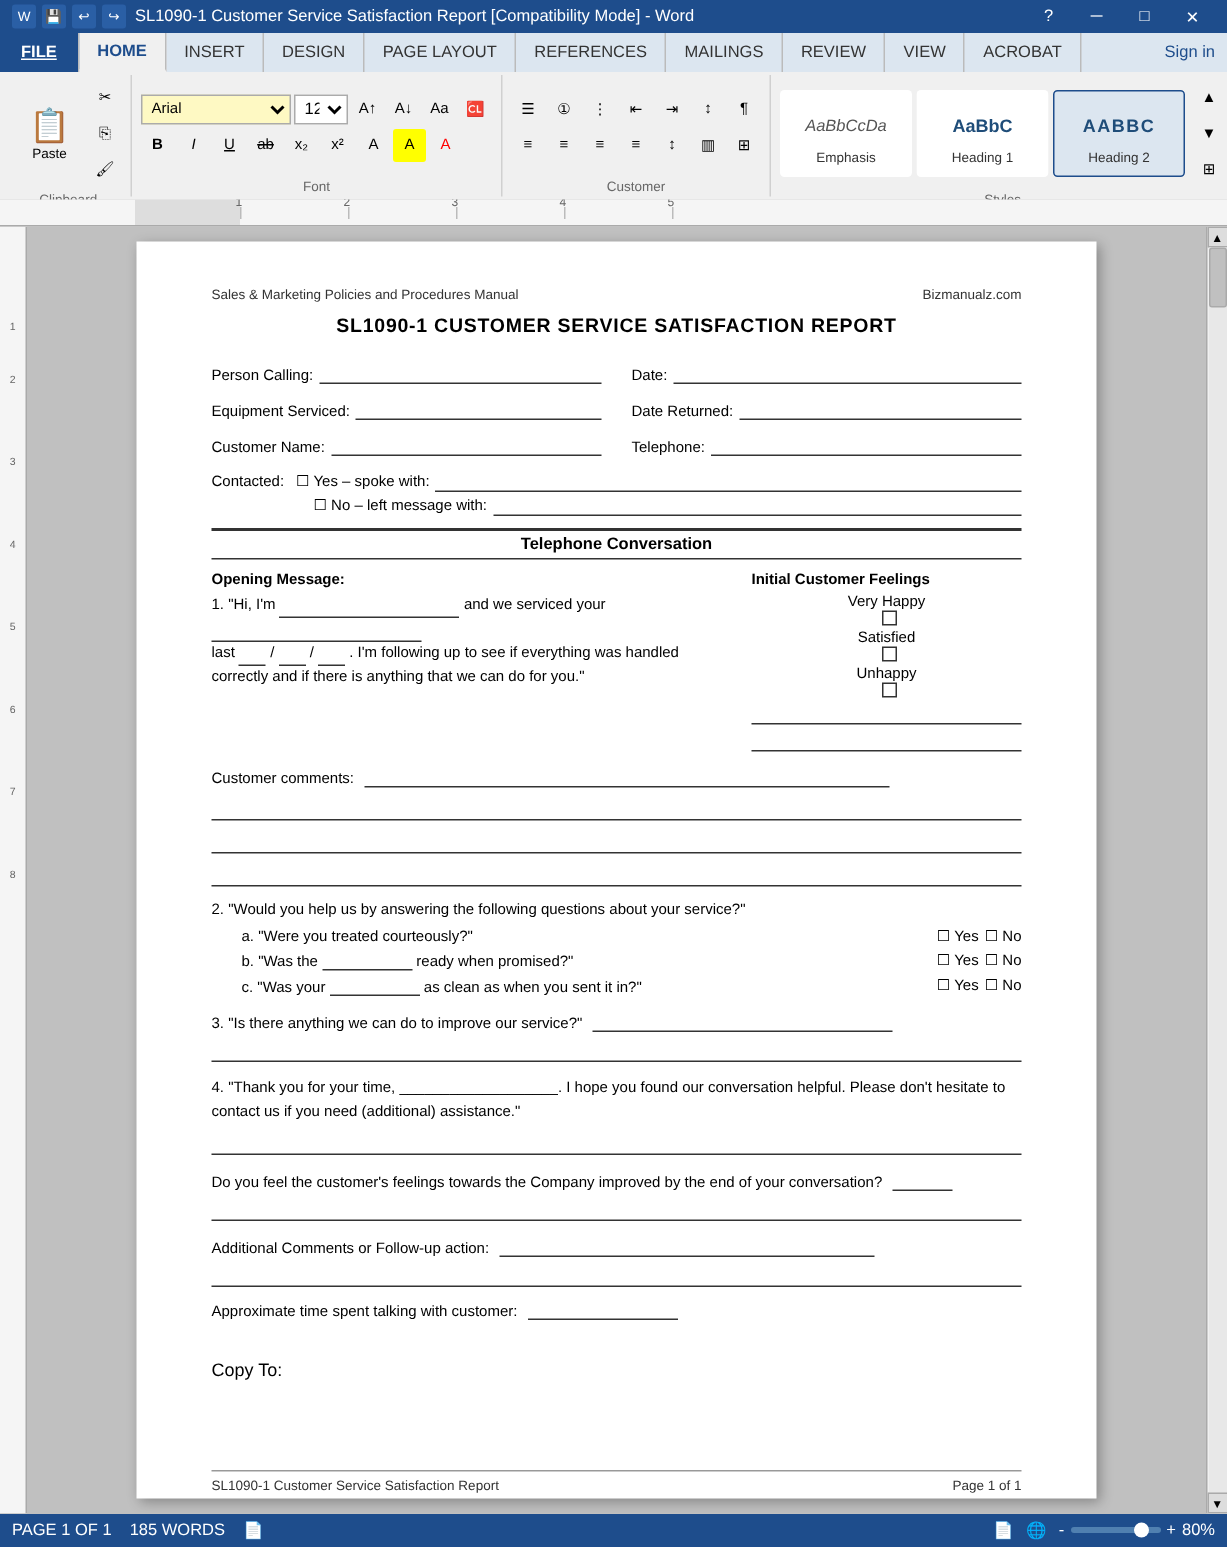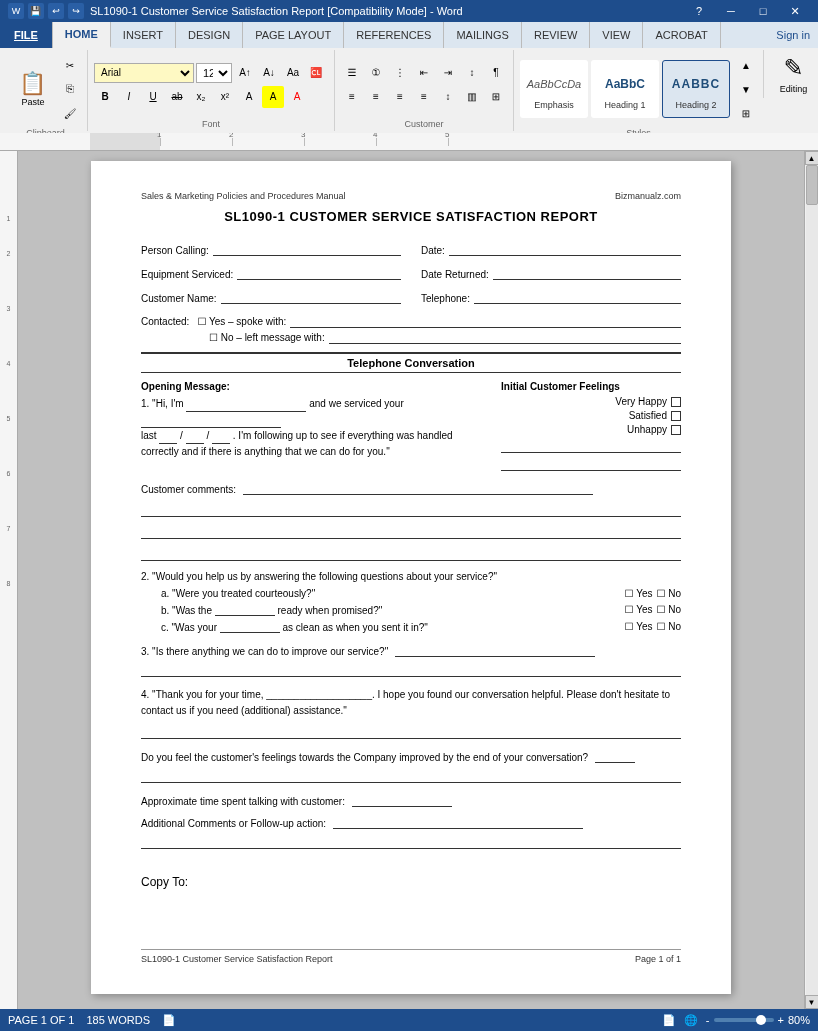--- a/index.html
+++ b/index.html
@@ -118,21 +118,21 @@
     }
     .font-size-select {
       height: 20px;
       font-size: 11px;
       border: 1px solid #ababab;
       background: white;
       padding: 0 2px;
       width: 36px;
     }
     .style-box {
-      width: 68px;
+      width: 88px;
       height: 58px;
       border: 1px solid transparent;
       border-radius: 3px;
       cursor: pointer;
       display: flex;
       flex-direction: column;
       align-items: center;
       justify-content: center;
       font-size: 9px;
       background: white;
@@ -280,21 +280,21 @@
 
     .opening-section {
       display: flex;
       gap: 10px;
       margin-bottom: 10px;
     }
     .opening-left { flex: 1; font-size: 10px; }
     .opening-right { width: 180px; font-size: 10px; }
 
     .feelings-title { font-size: 10px; margin-bottom: 4px; }
-    .feeling-row { display: flex; align-items: center; justify-content: flex-end; margin-bottom: 3px; }
+    .feeling-row { display: flex; align-items: center; justify-content: flex-end; margin-bottom: 3px; flex-direction: column; }
     .feeling-label { font-size: 10px; }
     .checkbox { width: 10px; height: 10px; border: 1px solid #333; display: inline-block; margin-left: 4px; }
 
     .comments-section { margin-top: 8px; }
     .full-line { border-bottom: 1px solid #333; width: 100%; height: 14px; margin-bottom: 8px; display: block; }
 
     .question-section { margin: 10px 0; font-size: 10px; }
     .question-row { display: flex; align-items: center; margin-bottom: 3px; }
     .question-text { flex: 1; }
     .yn-options { display: flex; gap: 4px; font-size: 10px; }
@@ -659,29 +659,29 @@
         <div style="line-height:1.6;">4. "Thank you for your time, ___________________. I hope you found our conversation helpful. Please don't hesitate to contact us if you need (additional) assistance."</div>
         <div class="full-line" style="margin-top:6px;"></div>
       </div>
 
       <div style="margin:10px 0;font-size:10px;">
         <span>Do you feel the customer's feelings towards the Company improved by the end of your conversation?</span>
         <span class="inline-blank" style="width:40px;margin-left:4px;"></span>
         <div class="full-line" style="margin-top:6px;"></div>
       </div>
 
-      <div style="margin:8px 0;font-size:10px;">
-        <span>Approximate time spent talking with customer:</span>
-        <span class="inline-blank" style="width:100px;margin-left:4px;"></span>
-      </div>
-
       <div style="margin:6px 0;font-size:10px;">
         <span>Additional Comments or Follow-up action:</span>
         <span class="inline-blank" style="width:250px;margin-left:4px;"></span>
         <div class="full-line" style="margin-top:6px;"></div>
+      </div>
+
+      <div style="margin:8px 0;font-size:10px;">
+        <span>Approximate time spent talking with customer:</span>
+        <span class="inline-blank" style="width:100px;margin-left:4px;"></span>
       </div>
 
       <div style="margin:26px 0;font-size:12px;">
         <span>Copy To:</span>
       </div>
 
       <div class="page-footer" style="margin-top:60px;">
         <span>SL1090-1 Customer Service Satisfaction Report</span>
         <span>Page 1 of 1</span>
       </div>

